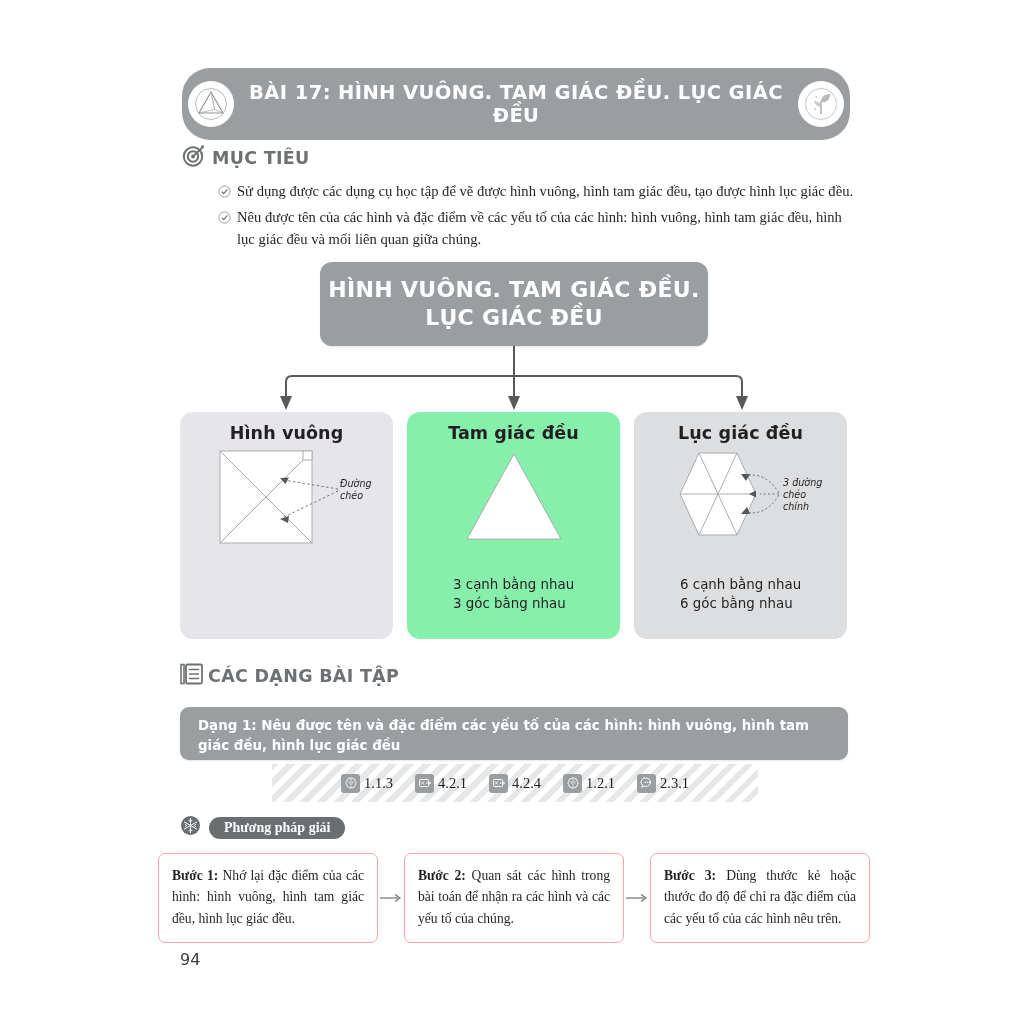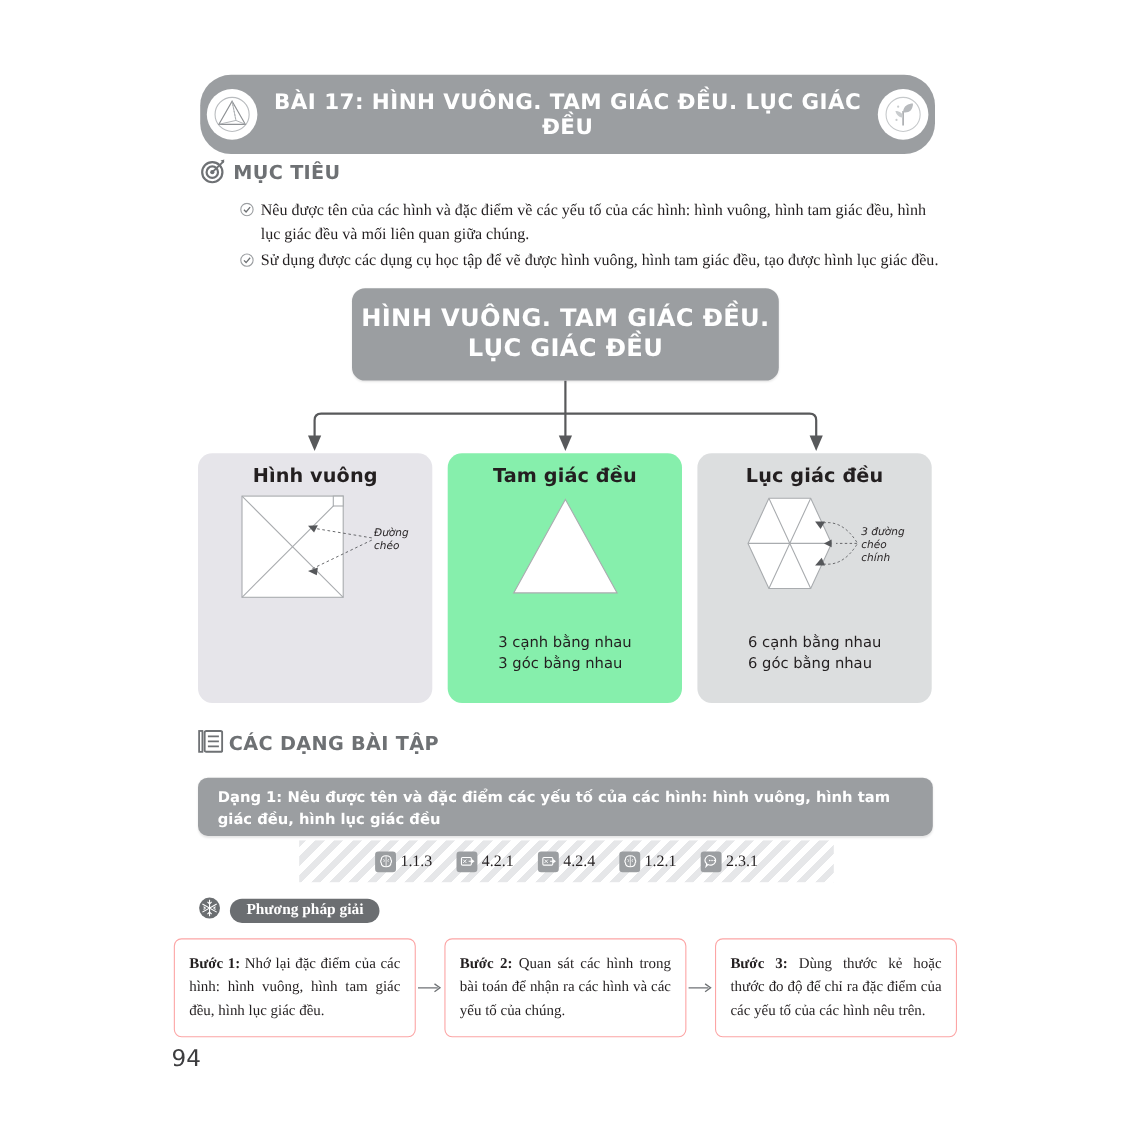--- a/index.html
+++ b/index.html
@@ -134,22 +134,22 @@
     font-family:"Liberation Serif", serif;font-size:13.6px;
     color:#231f20;line-height:1.58;text-align:justify;
   }
   .step-box b{font-weight:bold;}
   .step-arrow{
     flex:1 1 auto;display:flex;align-items:center;justify-content:center;
   }
 
   
   .page-num{
-    position:absolute;left:156px;top:950px;
-    font-family:"DejaVu Sans", sans-serif;font-size:21px;color:#3d3d3f;
+    position:absolute;left:180px;top:950px;
+    font-family:"DejaVu Sans", sans-serif;font-size:16px;color:#3d3d3f;
   }
 </style>
 </head>
 <body>
 
 <div class="page">
 
   <div class="header-bar">
     <div class="hdr-icon">
       <svg width="34" height="34" viewBox="0 0 34 34">
@@ -187,30 +187,30 @@
   </div>
 
   <div class="obj-list">
     <div class="obj-item">
       <span class="check-ico">
         <svg width="13" height="13" viewBox="0 0 13 13">
           <circle cx="6.5" cy="6.5" r="5.6" fill="none" stroke="#9b9ea1" stroke-width="1"></circle>
           <path d="M3.8 6.7 L5.7 8.7 L9.4 4.3" fill="none" stroke="#6e7174" stroke-width="1.2"></path>
         </svg>
       </span>
-      <span class="txt">Nêu được tên của các hình và đặc điểm về các yếu tố của các hình: hình vuông, hình tam giác đều, hình lục giác đều và mối liên quan giữa chúng.</span>
+      <span class="txt">Sử dụng được các dụng cụ học tập để vẽ được hình vuông, hình tam giác đều, tạo được hình lục giác đều.</span>
     </div>
     <div class="obj-item">
       <span class="check-ico">
         <svg width="13" height="13" viewBox="0 0 13 13">
           <circle cx="6.5" cy="6.5" r="5.6" fill="none" stroke="#9b9ea1" stroke-width="1"></circle>
           <path d="M3.8 6.7 L5.7 8.7 L9.4 4.3" fill="none" stroke="#6e7174" stroke-width="1.2"></path>
         </svg>
       </span>
-      <span class="txt">Sử dụng được các dụng cụ học tập để vẽ được hình vuông, hình tam giác đều, tạo được hình lục giác đều.</span>
+      <span class="txt">Nêu được tên của các hình và đặc điểm về các yếu tố của các hình: hình vuông, hình tam giác đều, hình lục giác đều và mối liên quan giữa chúng.</span>
     </div>
   </div>
 
   <div class="title-box">
     <div>HÌNH VUÔNG. TAM GIÁC ĐỀU.</div>
     <div>LỤC GIÁC ĐỀU</div>
   </div>
 
   <svg class="connector" viewBox="0 0 668 68">
     <path d="M334 0 L334 52" fill="none" stroke="#58595b" stroke-width="2"></path>

